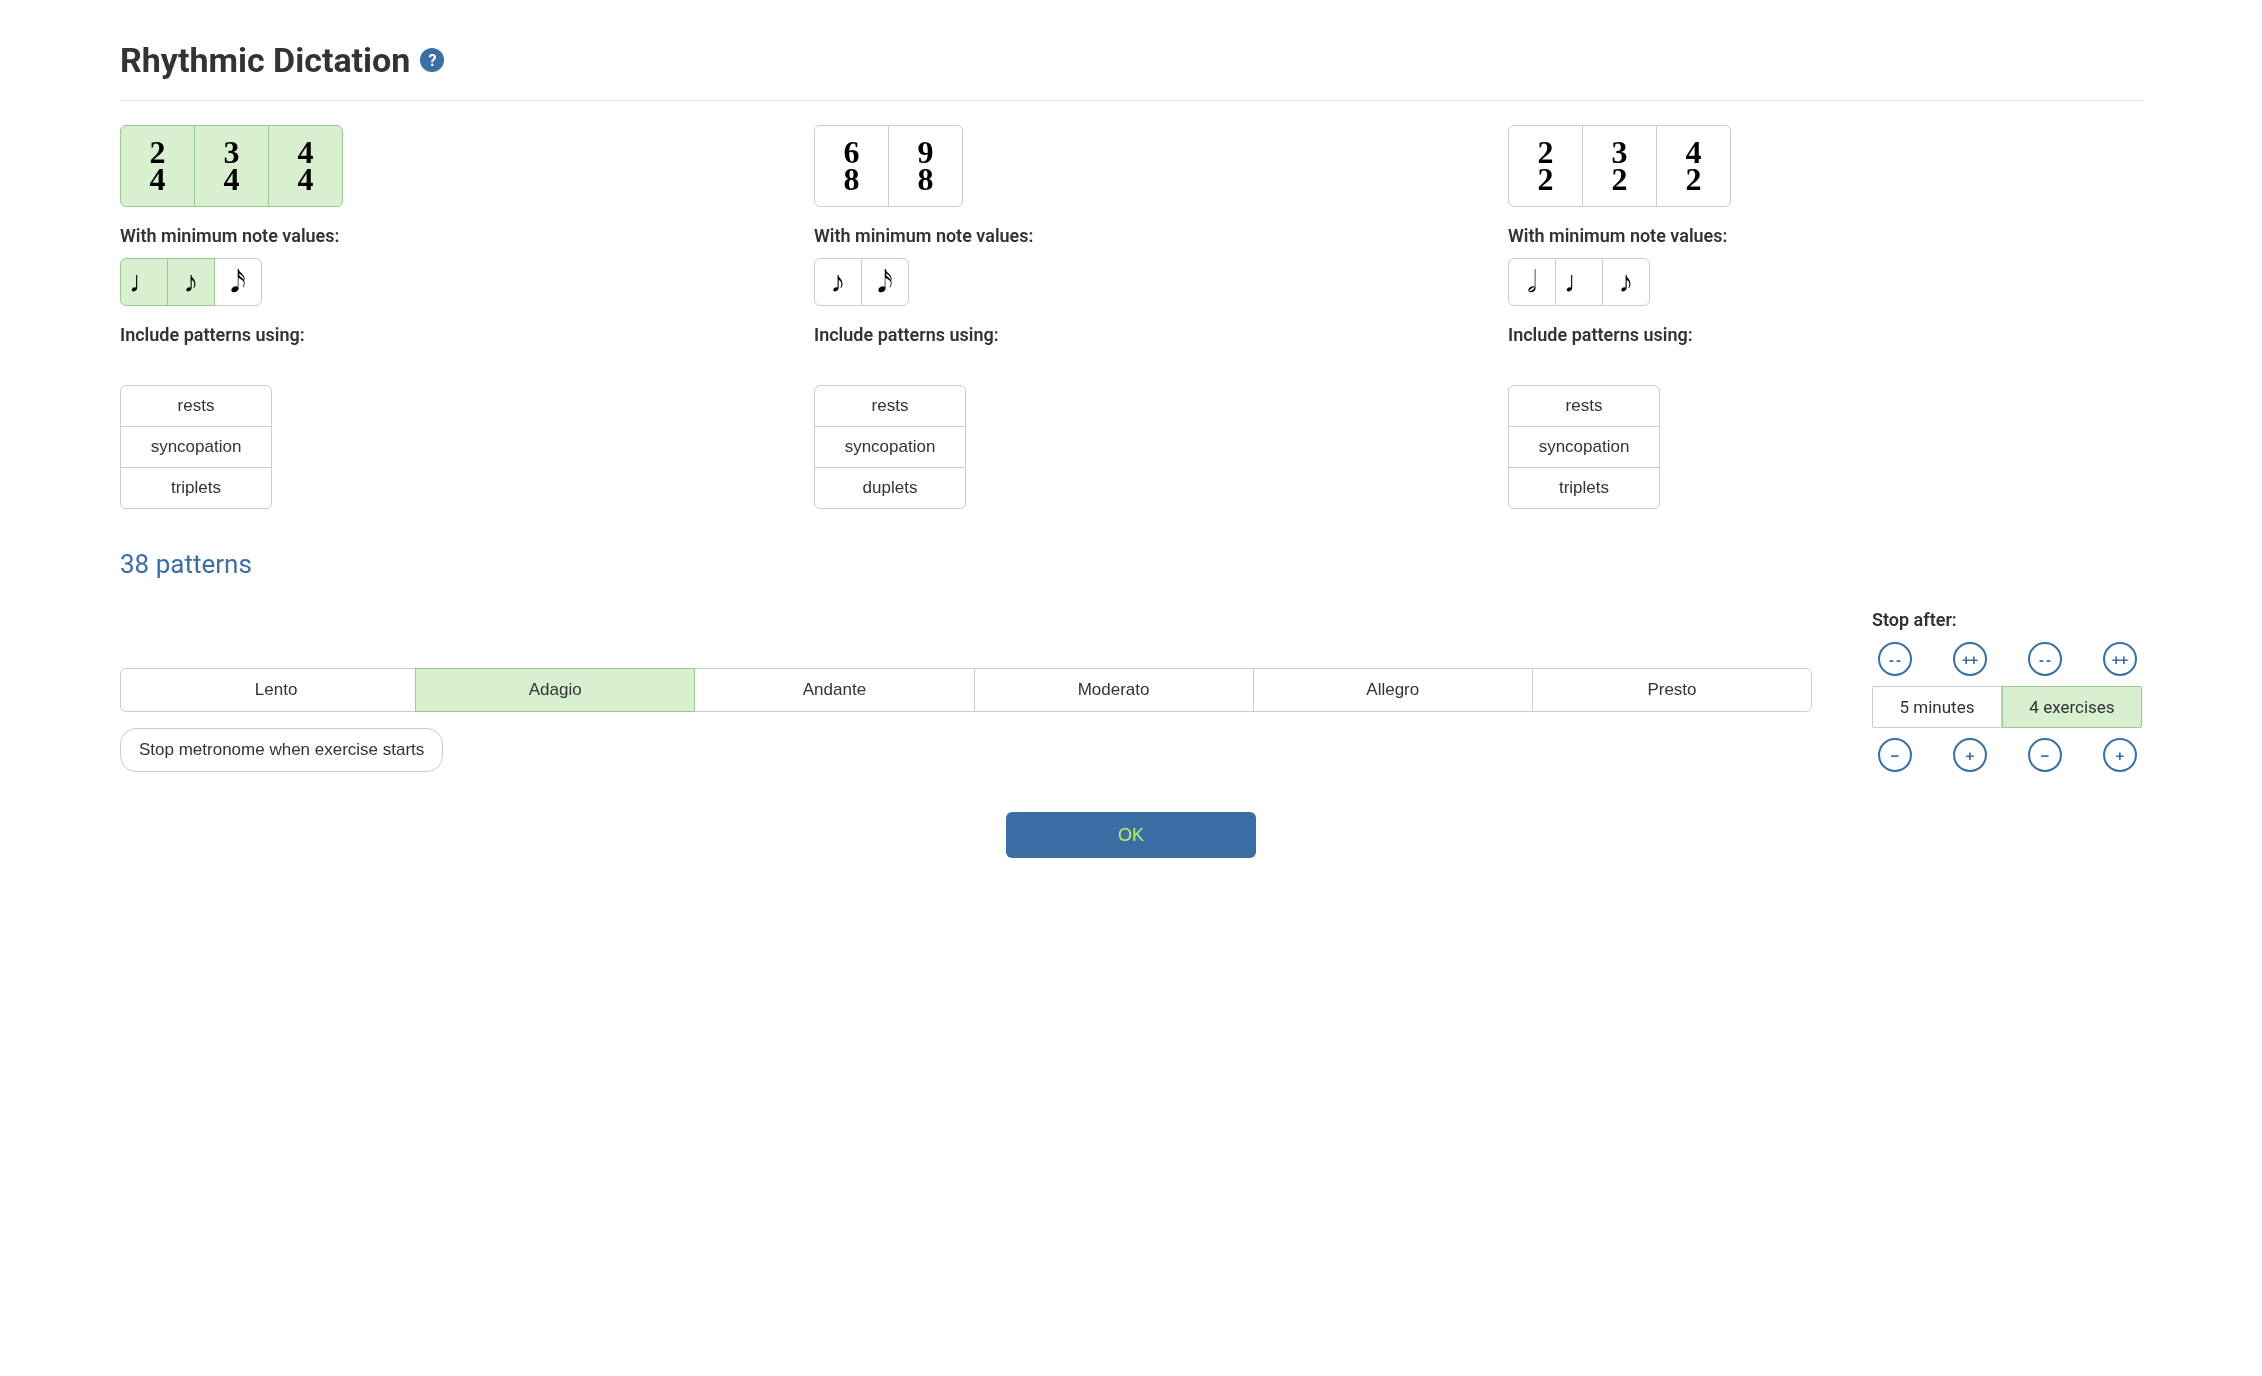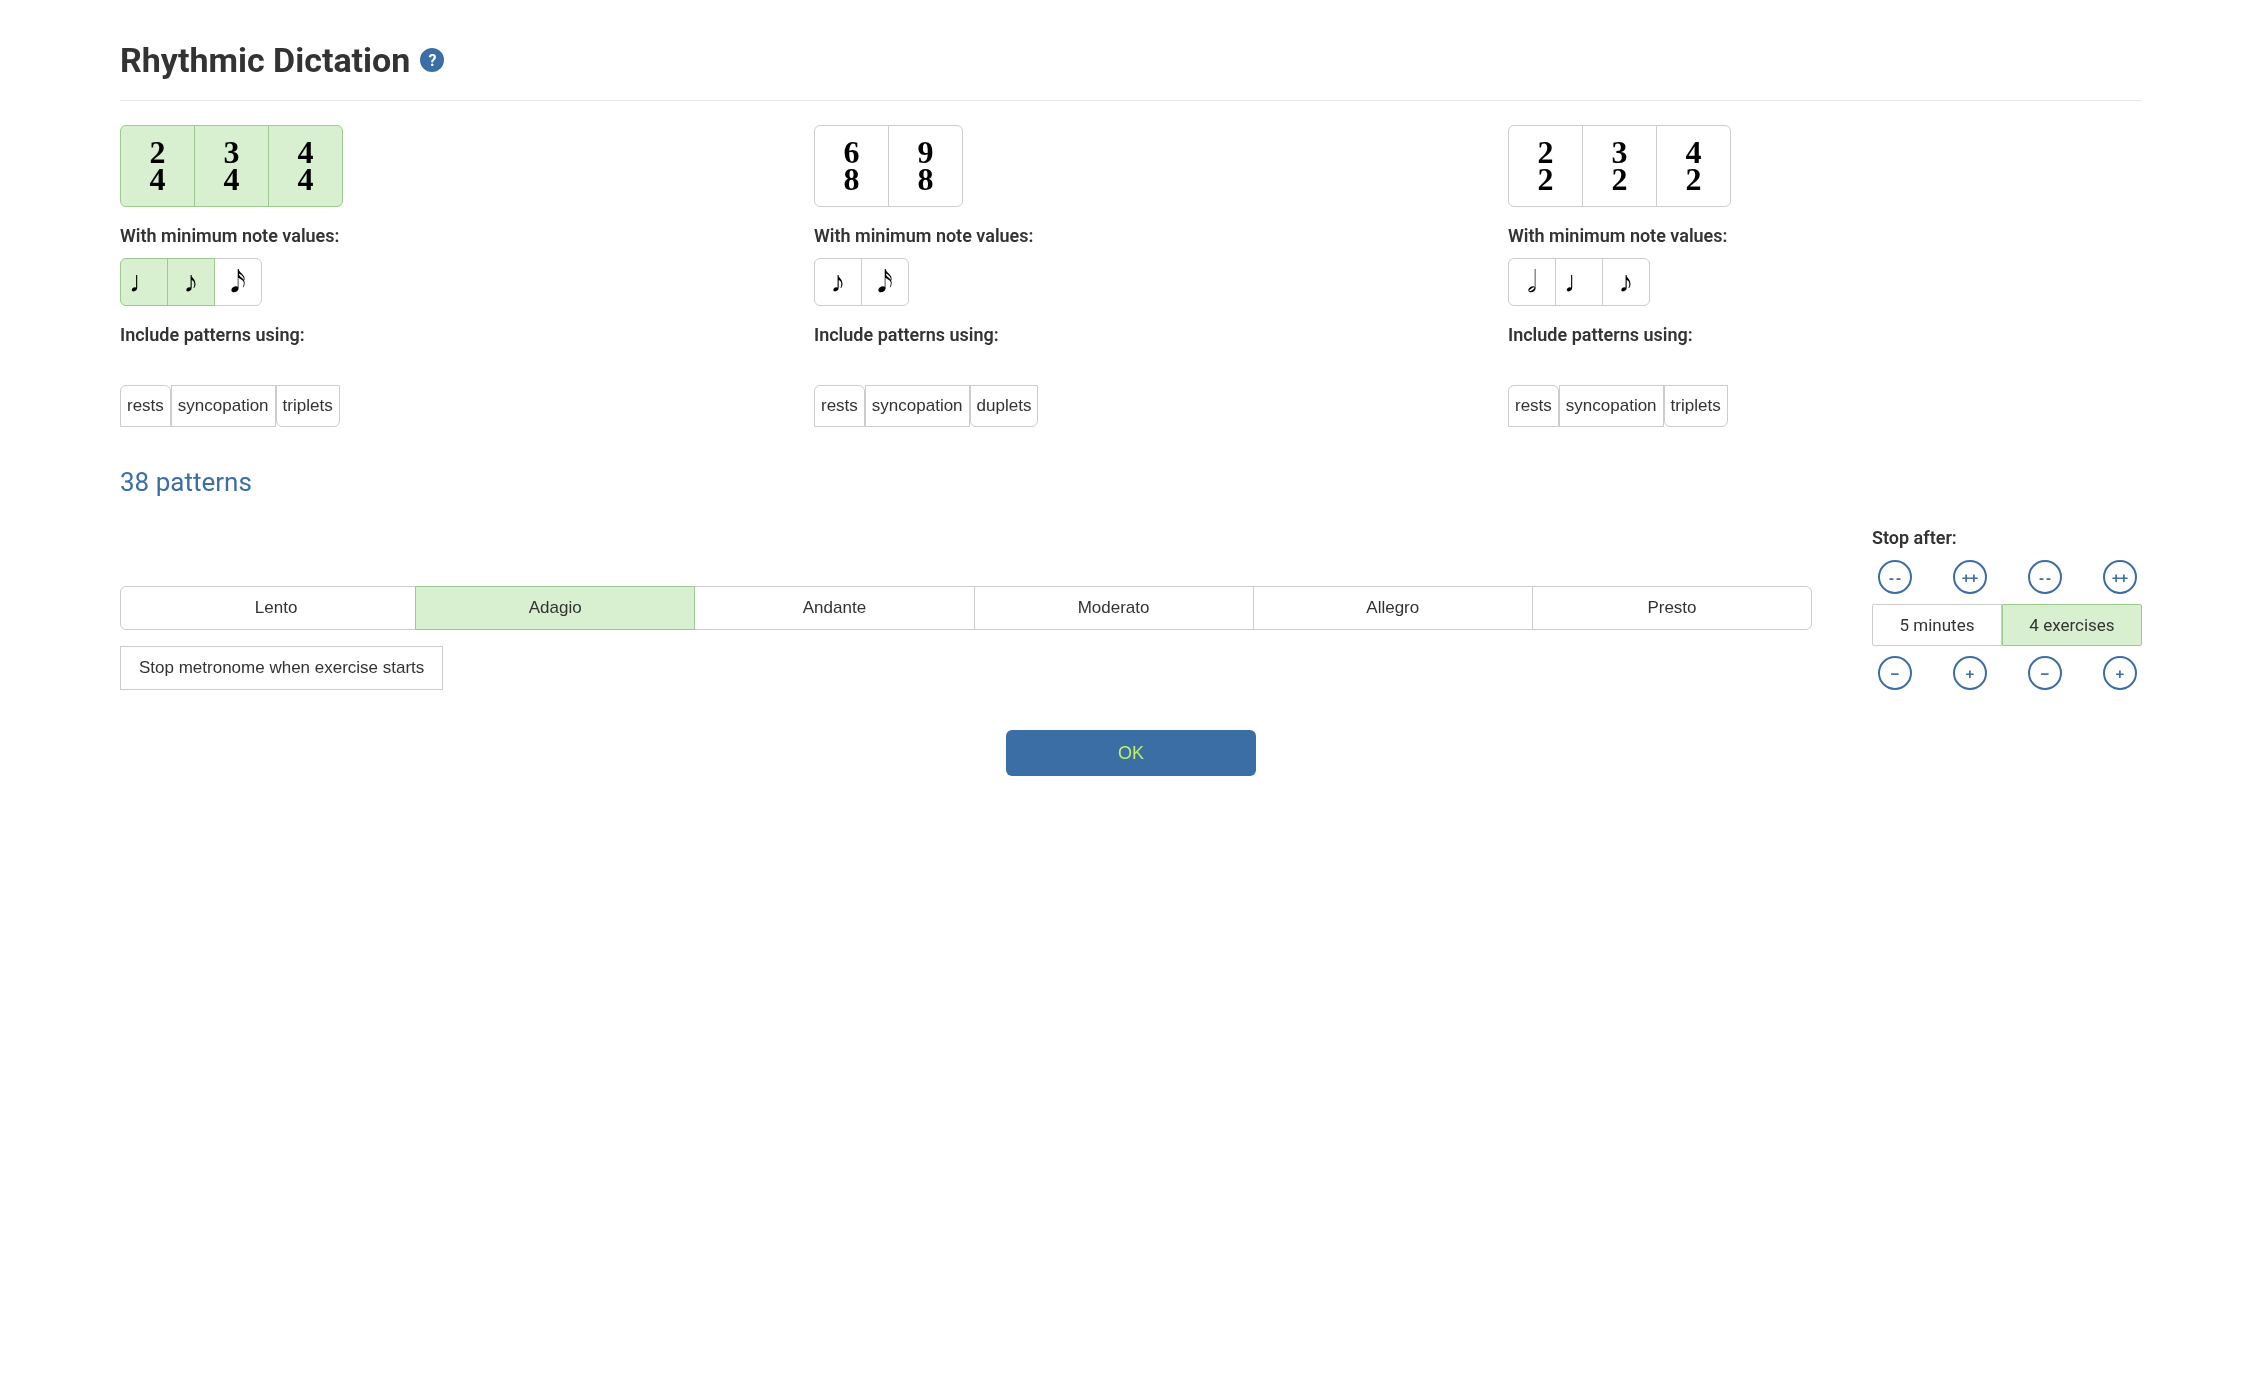--- a/index.html
+++ b/index.html
@@ -100,21 +100,21 @@
     z-index: 1;
   }
   .label {
     font-size: 18px;
     font-weight: 600;
     color: #333;
     margin-bottom: 12px;
   }
   .pattern-list {
     display: flex;
-    flex-direction: row;
+    flex-direction: column;
     width: 152px;
     margin-top: 40px;
   }
   .pattern-btn {
     height: 42px;
     border: 1px solid #ccc;
     background: #fff;
     font-size: 17px;
     color: #333;
     cursor: pointer;
@@ -154,21 +154,21 @@
   .tempo-btn.selected {
     background: #d8f0d0;
     border-color: #9cc98f;
     position: relative;
     z-index: 1;
   }
   .metronome-btn {
     height: 44px;
     padding: 0 18px;
     border: 1px solid #ccc;
-    border-radius: 0;
+    border-radius: 16px;
     background: #fff;
     font-size: 17px;
     color: #333;
     cursor: pointer;
   }
   .stop-section {
     width: 270px;
   }
   .stop-grid {
     display: grid;

